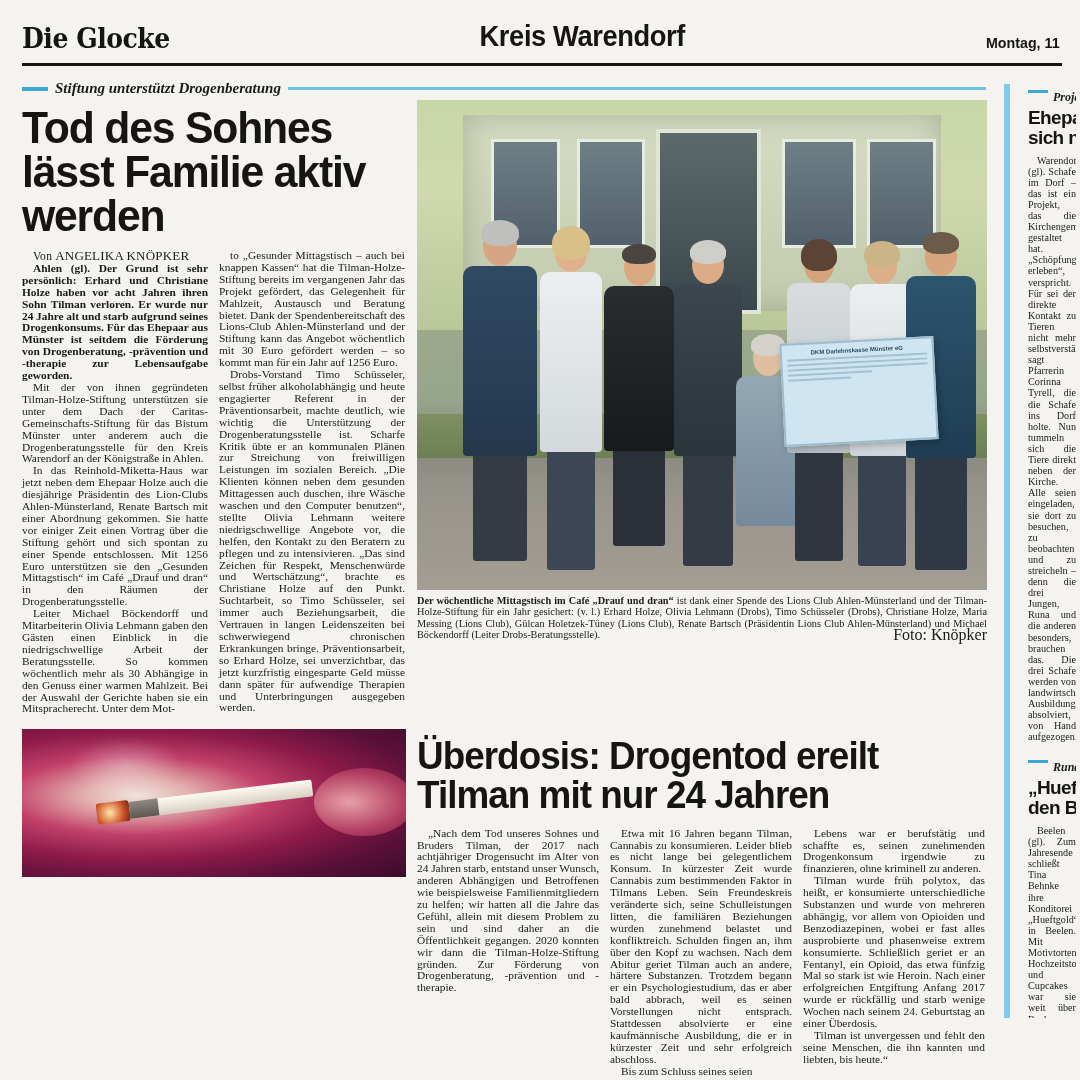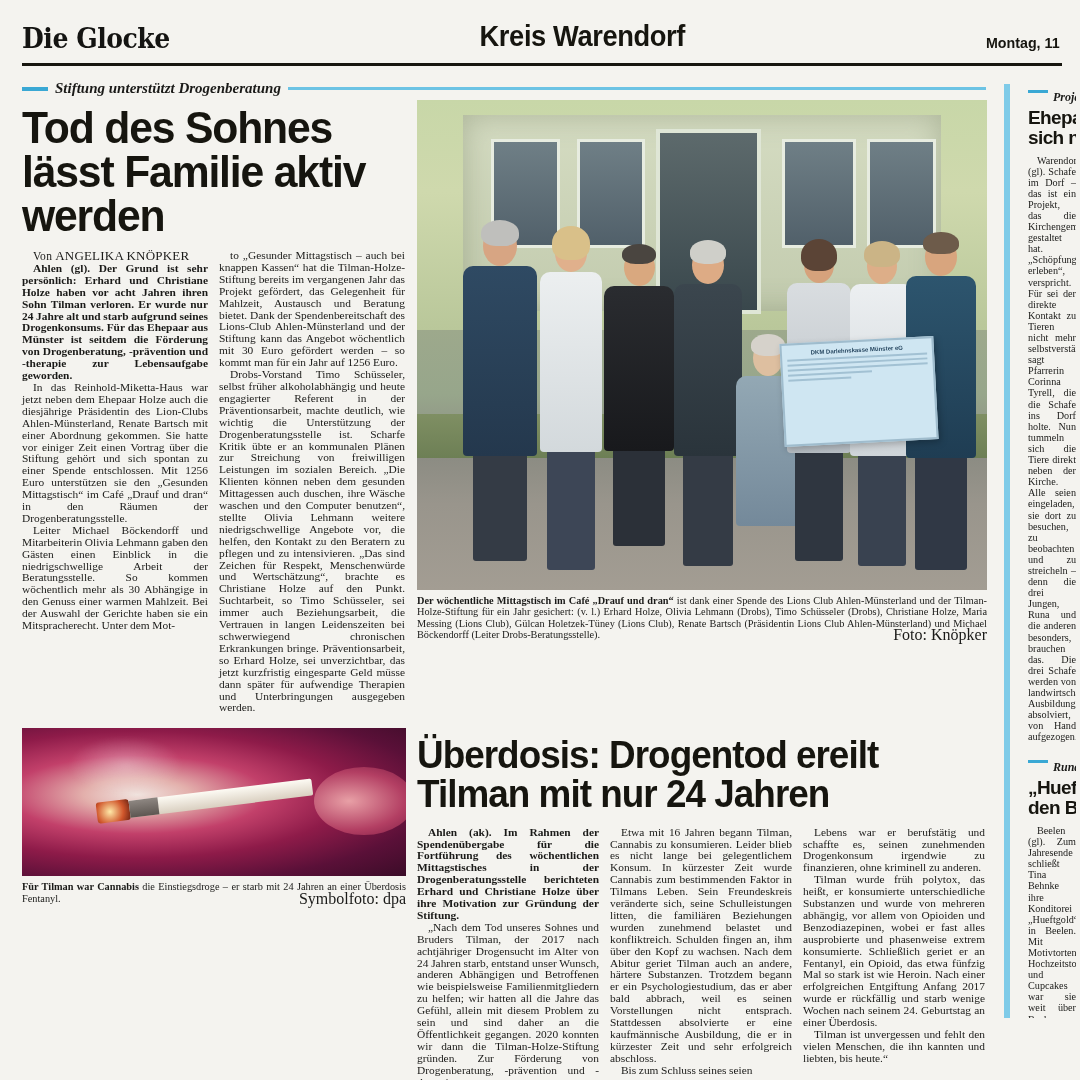--- a/index.html
+++ b/index.html
@@ -265,20 +265,21 @@
 
       <div class="story-top">
 
         <div class="story-top-text">
           <h1 class="headline">Tod des Sohnes lässt Familie aktiv werden</h1>
 
           <div class="cols">
             <div class="col" style="width:186px">
               <p class="byline"><span>Von</span> <span class="nm">ANGELIKA KNÖPKER</span></p>
               <p class="lead">Ahlen (gl). Der Grund ist sehr persönlich: Erhard und Christiane Holze haben vor acht Jahren ihren Sohn Tilman verloren. Er wurde nur 24 Jahre alt und starb aufgrund seines Drogenkonsums. Für das Ehepaar aus Münster ist seitdem die Förderung von Drogenberatung, -prävention und -therapie zur Lebensaufgabe geworden.</p>
+              <p>Mit der von ihnen gegründeten Tilman-Holze-Stiftung unterstützen sie unter dem Dach der Caritas-Gemeinschafts-Stiftung für das Bistum Münster unter anderem auch die Drogenberatungsstelle für den Kreis Warendorf an der Königstraße in Ahlen.</p>
               <p>In das Reinhold-Miketta-Haus war jetzt neben dem Ehepaar Holze auch die diesjährige Präsidentin des Lion-Clubs Ahlen-Münsterland, Renate Bartsch mit einer Abordnung gekommen. Sie hatte vor einiger Zeit einen Vortrag über die Stiftung gehört und sich spontan zu einer Spende entschlossen. Mit 1256 Euro unterstützen sie den „Gesunden Mittagstisch“ im Café „Drauf und dran“ in den Räumen der Drogenberatungsstelle.</p>
               <p>Leiter Michael Böckendorff und Mitarbeiterin Olivia Lehmann gaben den Gästen einen Einblick in die niedrigschwellige Arbeit der Beratungsstelle. So kommen wöchentlich mehr als 30 Abhängige in den Genuss einer warmen Mahlzeit. Bei der Auswahl der Gerichte haben sie ein Mitspracherecht. Unter dem Mot-</p>
             </div>
             <div class="col" style="width:186px">
               <p>to „Gesunder Mittagstisch – auch bei knappen Kassen“ hat die Tilman-Holze-Stiftung bereits im vergangenen Jahr das Projekt gefördert, das Gelegenheit für Mahlzeit, Austausch und Beratung bietet. Dank der Spendenbereitschaft des Lions-Club Ahlen-Münsterland und der Stiftung kann das Angebot wöchentlich mit 30 Euro gefördert werden – so kommt man für ein Jahr auf 1256 Euro.</p>
               <p>Drobs-Vorstand Timo Schüsseler, selbst früher alkoholabhängig und heute engagierter Referent in der Präventionsarbeit, machte deutlich, wie wichtig die Unterstützung der Drogenberatungsstelle ist. Scharfe Kritik übte er an kommunalen Plänen zur Streichung von freiwilligen Leistungen im sozialen Bereich. „Die Klienten können neben dem gesunden Mittagessen auch duschen, ihre Wäsche waschen und den Computer benutzen“, stellte Olivia Lehmann weitere niedrigschwellige Angebote vor, die helfen, den Kontakt zu den Beratern zu pflegen und zu intensivieren. „Das sind Zeichen für Respekt, Menschenwürde und Wertschätzung“, brachte es Christiane Holze auf den Punkt. Suchtarbeit, so Timo Schüsseler, sei immer auch Beziehungsarbeit, die Vertrauen in langen Leidenszeiten bei schwerwiegend chronischen Erkrankungen bringe. Präventionsarbeit, so Erhard Holze, sei unverzichtbar, das jetzt kurzfristig eingesparte Geld müsse dann später für aufwendige Therapien und Unterbringungen ausgegeben werden.</p>
             </div>
           </div>
         </div>
 
@@ -363,41 +364,36 @@
 
         <div style="width:384px;flex:0 0 auto;">
           <div class="photo photoB">
             <div class="smoke"></div>
             <div class="cig">
               <span class="cig-tip"></span>
               <span class="cig-ash"></span>
             </div>
             <div class="lips"></div>
           </div>
-          <div class="caption">
-            <b>Für Tilman war Cannabis</b><span> die Einstiegsdroge – er starb mit 24 Jahren an einer Überdosis Fentanyl.</span>
-            <span class="credit">Symbolfoto: dpa</span>
-          </div>
         </div>
 
         <div style="width:570px;flex:0 0 auto;">
           <h1 class="headline2">Überdosis: Drogentod ereilt Tilman mit nur 24 Jahren</h1>
           <div class="cols">
             <div class="col" style="width:182px">
-              <p class="dateline">Ahlen (ak). Im Rahmen der Spendenübergabe für die Fortführung des wöchentlichen Mittagstisches in der Drogenberatungsstelle berichteten Erhard und Christiane Holze über ihre Motivation zur Gründung der Stiftung.</p>
               <p>„Nach dem Tod unseres Sohnes und Bruders Tilman, der 2017 nach achtjähriger Drogensucht im Alter von 24 Jahren starb, entstand unser Wunsch, anderen Abhängigen und Betroffenen wie beispielsweise Familienmitgliedern zu helfen; wir hatten all die Jahre das Gefühl, allein mit diesem Problem zu sein und sind daher an die Öffentlichkeit gegangen. 2020 konnten wir dann die Tilman-Holze-Stiftung gründen. Zur Förderung von Drogenberatung, -prävention und -therapie.</p>
             </div>
             <div class="col" style="width:182px">
               <p>Etwa mit 16 Jahren begann Tilman, Cannabis zu konsumieren. Leider blieb es nicht lange bei gelegentlichem Konsum. In kürzester Zeit wurde Cannabis zum bestimmenden Faktor in Tilmans Leben. Sein Freundeskreis veränderte sich, seine Schulleistungen litten, die familiären Beziehungen wurden zunehmend belastet und konfliktreich. Schulden fingen an, ihm über den Kopf zu wachsen. Nach dem Abitur geriet Tilman auch an andere, härtere Substanzen. Trotzdem begann er ein Psychologiestudium, das er aber bald abbrach, weil es seinen Vorstellungen nicht entsprach. Stattdessen absolvierte er eine kaufmännische Ausbildung, die er in kürzester Zeit und sehr erfolgreich abschloss.</p>
               <p>Bis zum Schluss seines seien</p>
             </div>
             <div class="col" style="width:182px">
               <p>Lebens war er berufstätig und schaffte es, seinen zunehmenden Drogenkonsum irgendwie zu finanzieren, ohne kriminell zu anderen.</p>
               <p>Tilman wurde früh polytox, das heißt, er konsumierte unterschiedliche Substanzen und wurde von mehreren abhängig, vor allem von Opioiden und Benzodiazepinen, wobei er fast alles ausprobierte und phasenweise extrem konsumierte. Schließlich geriet er an Fentanyl, ein Opioid, das etwa fünfzig Mal so stark ist wie Heroin. Nach einer erfolgreichen Entgiftung Anfang 2017 wurde er rückfällig und starb wenige Wochen nach seinem 24. Geburtstag an einer Überdosis.</p>
-              <p>Tilman ist unvergessen und fehlt den vielen Menschen, die ihn kannten und liebten, bis heute.“</p>
+              <p>Tilman ist unvergessen und fehlt den seine Menschen, die ihn kannten und liebten, bis heute.“</p>
             </div>
           </div>
         </div>
       </div>
 
     </div>
 
     <div class="rail"></div>
 
     <div class="right-zone">

